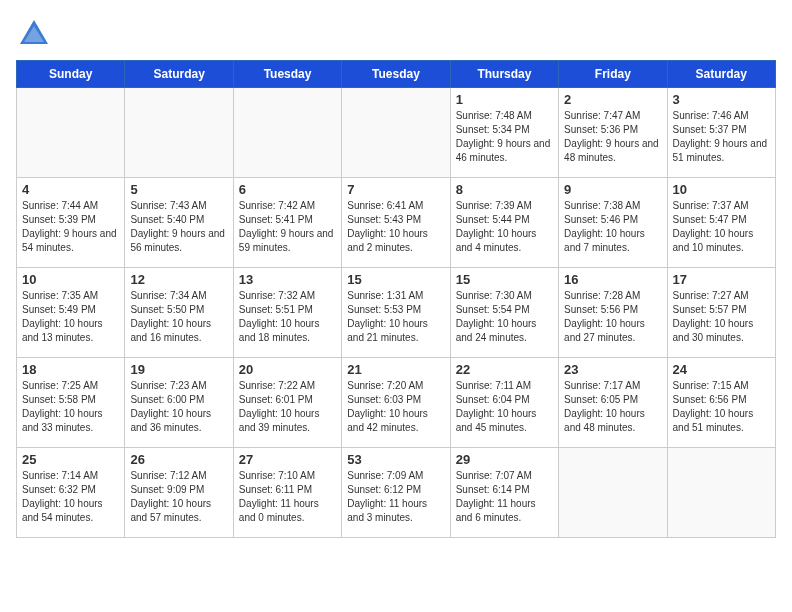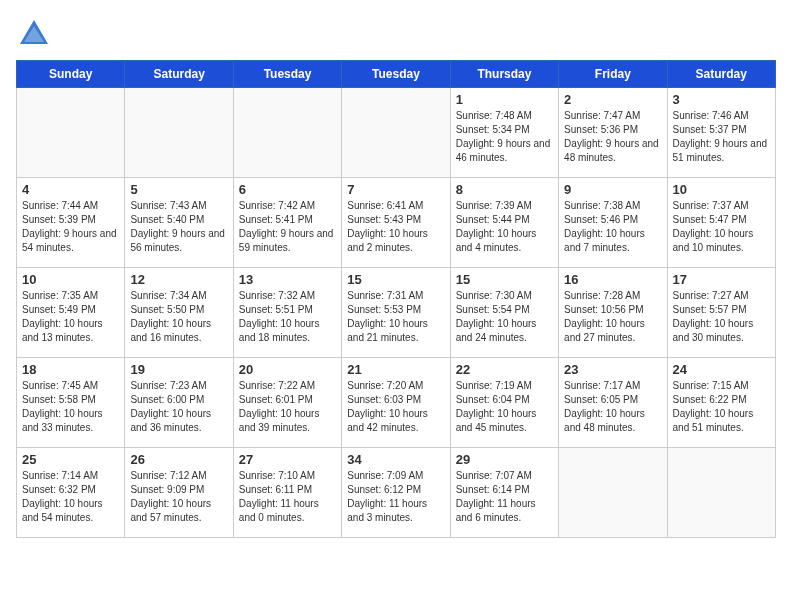--- a/index.html
+++ b/index.html
@@ -208,51 +208,51 @@
         </td>
         <td>
           <div class="day-number">13</div>
           <div class="day-info">Sunrise: 7:32 AM
 Sunset: 5:51 PM
 Daylight: 10 hours
 and 18 minutes.</div>
         </td>
         <td>
           <div class="day-number">15</div>
-          <div class="day-info">Sunrise: 7:31 AM
+          <div class="day-info">Sunrise: 1:31 AM
 Sunset: 5:53 PM
 Daylight: 10 hours
 and 21 minutes.</div>
         </td>
         <td>
           <div class="day-number">15</div>
           <div class="day-info">Sunrise: 7:30 AM
 Sunset: 5:54 PM
 Daylight: 10 hours
 and 24 minutes.</div>
         </td>
         <td>
           <div class="day-number">16</div>
           <div class="day-info">Sunrise: 7:28 AM
-Sunset: 10:56 PM
+Sunset: 5:56 PM
 Daylight: 10 hours
 and 27 minutes.</div>
         </td>
         <td>
           <div class="day-number">17</div>
           <div class="day-info">Sunrise: 7:27 AM
 Sunset: 5:57 PM
 Daylight: 10 hours
 and 30 minutes.</div>
         </td>
       </tr>
       <tr>
         <td>
           <div class="day-number">18</div>
-          <div class="day-info">Sunrise: 7:45 AM
+          <div class="day-info">Sunrise: 7:25 AM
 Sunset: 5:58 PM
 Daylight: 10 hours
 and 33 minutes.</div>
         </td>
         <td>
           <div class="day-number">19</div>
           <div class="day-info">Sunrise: 7:23 AM
 Sunset: 6:00 PM
 Daylight: 10 hours
 and 36 minutes.</div>
@@ -266,36 +266,36 @@
         </td>
         <td>
           <div class="day-number">21</div>
           <div class="day-info">Sunrise: 7:20 AM
 Sunset: 6:03 PM
 Daylight: 10 hours
 and 42 minutes.</div>
         </td>
         <td>
           <div class="day-number">22</div>
-          <div class="day-info">Sunrise: 7:19 AM
+          <div class="day-info">Sunrise: 7:11 AM
 Sunset: 6:04 PM
 Daylight: 10 hours
 and 45 minutes.</div>
         </td>
         <td>
           <div class="day-number">23</div>
           <div class="day-info">Sunrise: 7:17 AM
 Sunset: 6:05 PM
 Daylight: 10 hours
 and 48 minutes.</div>
         </td>
         <td>
           <div class="day-number">24</div>
           <div class="day-info">Sunrise: 7:15 AM
-Sunset: 6:22 PM
+Sunset: 6:56 PM
 Daylight: 10 hours
 and 51 minutes.</div>
         </td>
       </tr>
       <tr>
         <td>
           <div class="day-number">25</div>
           <div class="day-info">Sunrise: 7:14 AM
 Sunset: 6:32 PM
 Daylight: 10 hours
@@ -309,21 +309,21 @@
 and 57 minutes.</div>
         </td>
         <td>
           <div class="day-number">27</div>
           <div class="day-info">Sunrise: 7:10 AM
 Sunset: 6:11 PM
 Daylight: 11 hours
 and 0 minutes.</div>
         </td>
         <td>
-          <div class="day-number">34</div>
+          <div class="day-number">53</div>
           <div class="day-info">Sunrise: 7:09 AM
 Sunset: 6:12 PM
 Daylight: 11 hours
 and 3 minutes.</div>
         </td>
         <td>
           <div class="day-number">29</div>
           <div class="day-info">Sunrise: 7:07 AM
 Sunset: 6:14 PM
 Daylight: 11 hours

